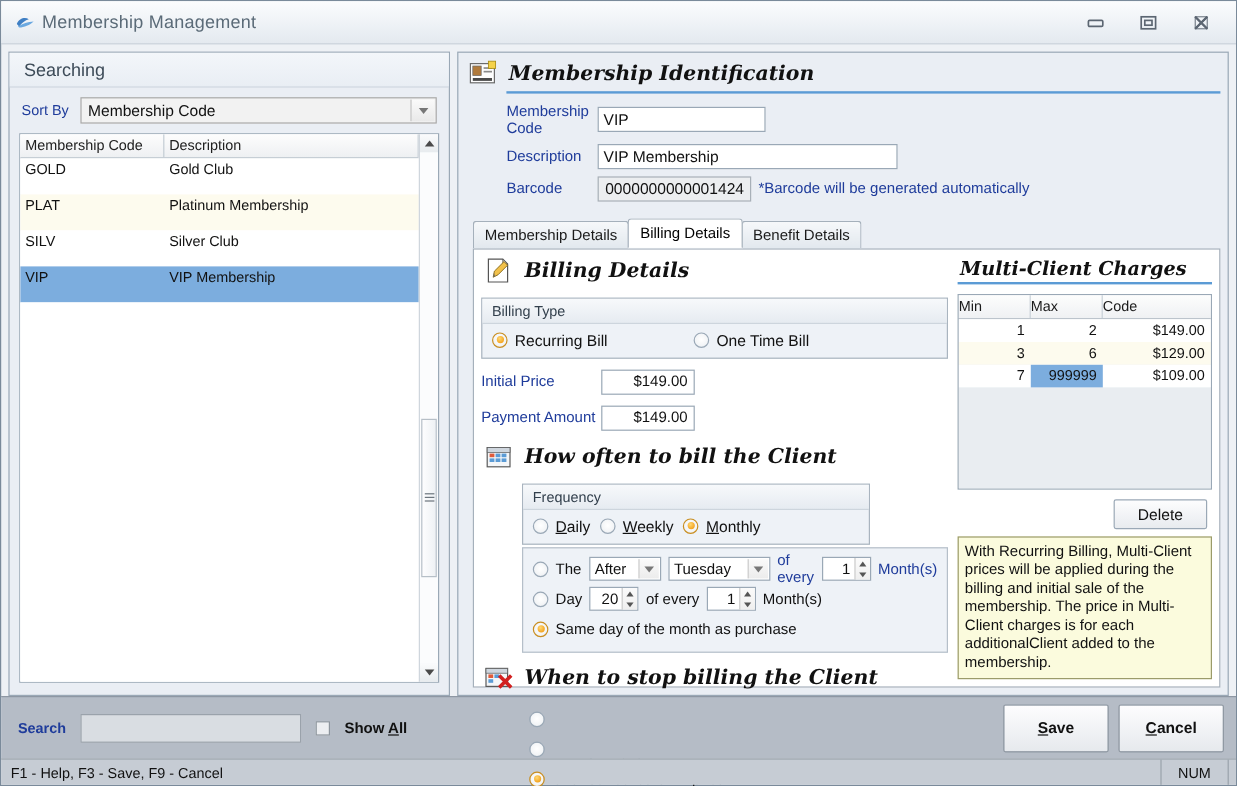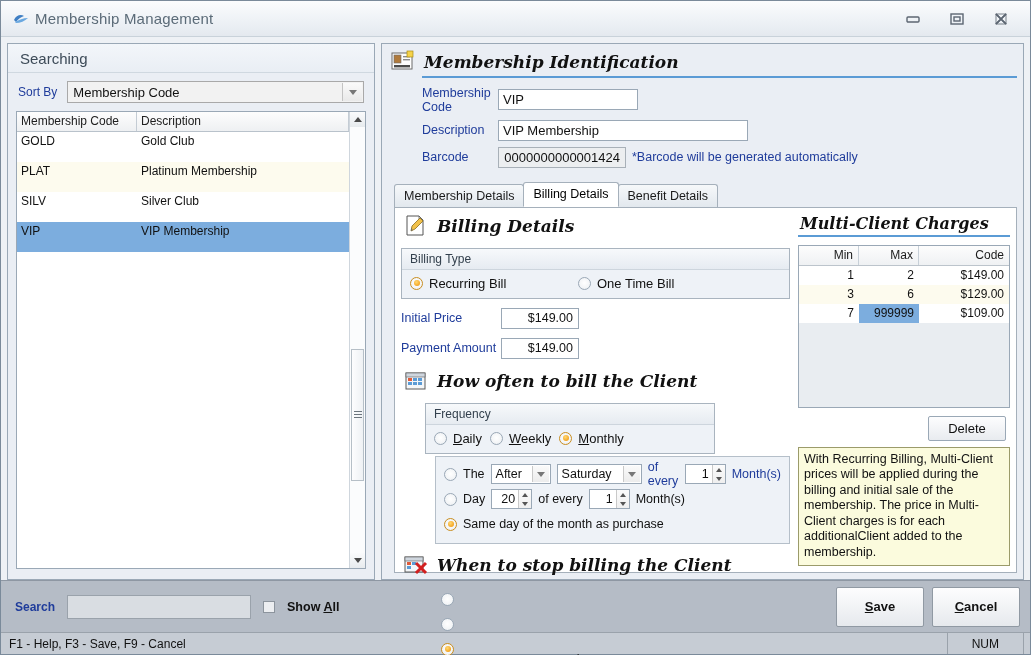--- a/index.html
+++ b/index.html
@@ -207,21 +207,21 @@
 
   .datebox {
     width: 178px; height: 21px; border: 1px solid #b8bfc6; background: #f1f2f4;
     font-size: 12.5px; color: #8a8f95; padding: 3px 0 0 5px; display: flex; align-items: center;
   }
   .datebtn { width: 22px; height: 21px; border: 1px solid #b8bfc6; border-left: none; background: #e9ebee; }
 
   
   .mc-table { border: 1px solid #9aa8b6; background: #e9edf1; flex: 1 1 auto; display: flex; flex-direction: column; min-height: 0; }
   .mc-head { display: flex; height: 20px; background: linear-gradient(to bottom,#fdfdfd,#eff1f3); border-bottom: 1px solid #bcc4cc; }
-  .mc-head div { font-size: 12px; color: #1a1a1a; text-align: right; padding: 2px 5px 0 0; border-right: 1px solid #c8d0d8; }
+  .mc-head div { font-size: 12px; color: #1a1a1a; padding: 2px 5px 0 0; border-right: 1px solid #c8d0d8; }
   .mc-min { width: 60px; flex: 0 0 60px; }
   .mc-max { width: 60px; flex: 0 0 60px; }
   .mc-price { flex: 1 1 auto; border-right: none !important; }
   .mc-row { display: flex; height: 19px; }
   .mc-row.even { background: #ffffff; }
   .mc-row.odd { background: #fdfbee; }
   .mc-row div { font-size: 12px; color: #111; text-align: right; padding: 2px 5px 0 0; }
   .mc-row div.hl { background: #7cadde; }
   .mc-blank { flex: 1 1 auto; background: #e9edf1; }
 
@@ -254,21 +254,21 @@
     width: 88px; height: 40px; font-size: 13px; color: #111;
     background: linear-gradient(to bottom,#fdfdfe,#e6e9ed);
     border: 1px solid #9099a3; border-radius: 2px;
     display: flex; align-items: center; justify-content: center;
   }
   .statusbar {
     flex: 0 0 22px; height: 22px; display: flex; align-items: center;
     background: #c6ccd4; border-top: 1px solid #9aa2ab;
     font-size: 12px; color: #111; padding: 0 6px 0 8px;
   }
-  .status-num { margin-left: auto; border-left: 1px solid #9aa2ab; border-right:1px solid #9aa2ab; padding: 0 24px; height: 100%; display:flex; align-items:center; }
+  .status-num { margin-left: auto; border-left: 1px solid #9aa2ab; border-right:1px solid #9aa2ab; padding: 0 14px; height: 100%; display:flex; align-items:center; }
 </style>
 </head>
 <body>
 
 <div class="window">
 
   <div class="titlebar">
     <div class="title-logo">
       <svg width="22" height="20" viewBox="0 0 22 20">
         <path d="M3 11 C5 6,10 5,13 7 C10 8,7 10,5 13 Z" fill="#3f7fc4"></path>
@@ -444,21 +444,21 @@
                 <rect x="15" y="9" width="4" height="3" fill="#5b9bd5"></rect>
                 <rect x="5" y="13" width="4" height="3" fill="#5b9bd5"></rect>
                 <rect x="10" y="13" width="4" height="3" fill="#5b9bd5"></rect>
                 <rect x="15" y="13" width="4" height="3" fill="#5b9bd5"></rect>
               </svg>
             </span>
             <span class="sec-title">How often to bill the Client</span>
           </div>
           <div class="sec-rule"></div>
 
-          <div class="gbox" style="margin-left:24px; width:290px">
+          <div class="gbox" style="margin-left:34px; width:290px">
             <div class="gbox-title">Frequency</div>
             <div class="gbox-body">
               <span class="radio">
                 <span class="rd"></span>
                 <span><u>D</u><span>aily</span></span>
               </span>
               <span class="radio">
                 <span class="rd"></span>
                 <span><u>W</u><span>eekly</span></span>
               </span>
@@ -473,21 +473,21 @@
             <div class="opt-row">
               <span class="rd"></span>
               <span>The</span>
               <span class="smallcombo" style="width:74px">
                 <span>After</span>
                 <span class="arrowbox">
                     <i class="caret-dn"></i>
                   </span>
               </span>
               <span class="smallcombo" style="width:110px">
-                <span>Saturday</span>
+                <span>Tuesday</span>
                 <span class="arrowbox">
                     <i class="caret-dn"></i>
                   </span>
               </span>
               <span class="blue-t">of every</span>
               <span class="spin">
                 <span class="val">1</span>
                 <span class="arrows">
                     <span>
                       <i class="tri-up-s"></i>

